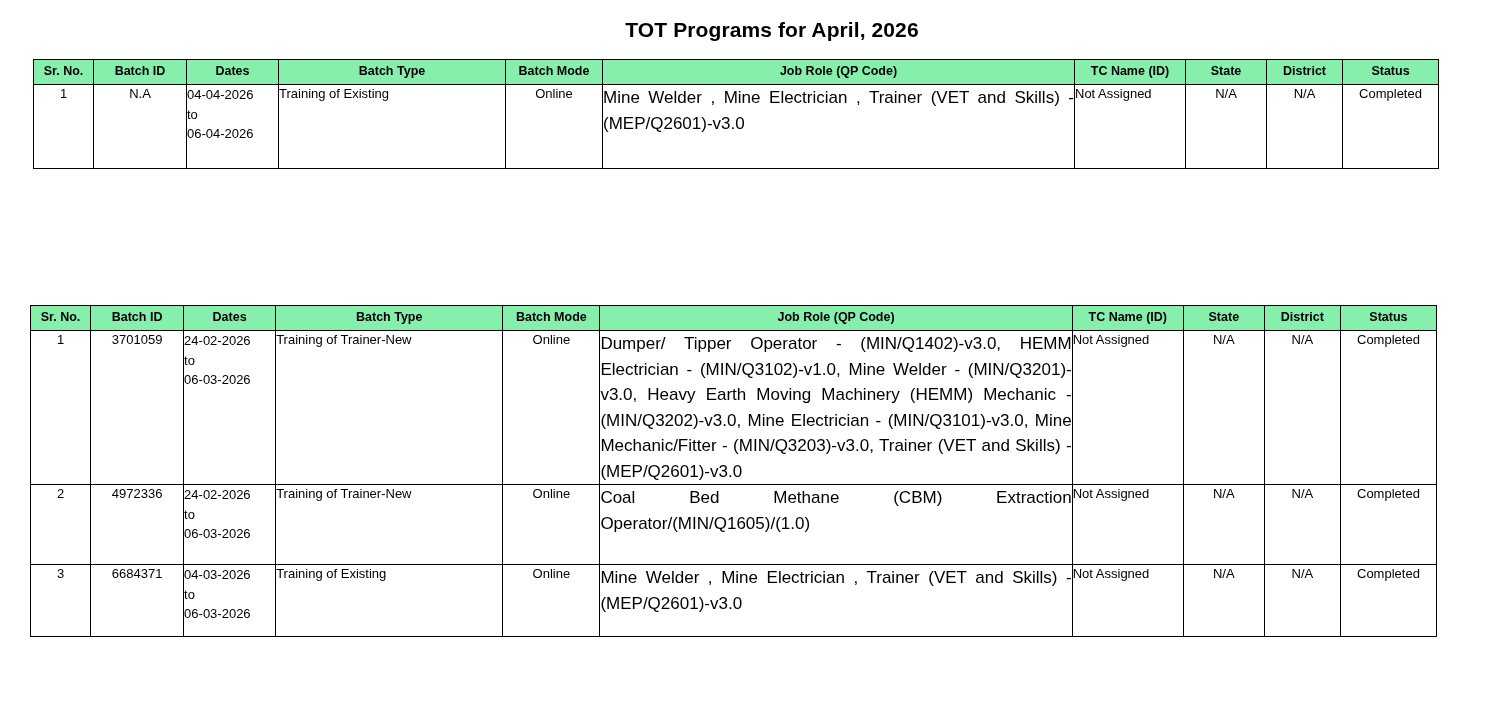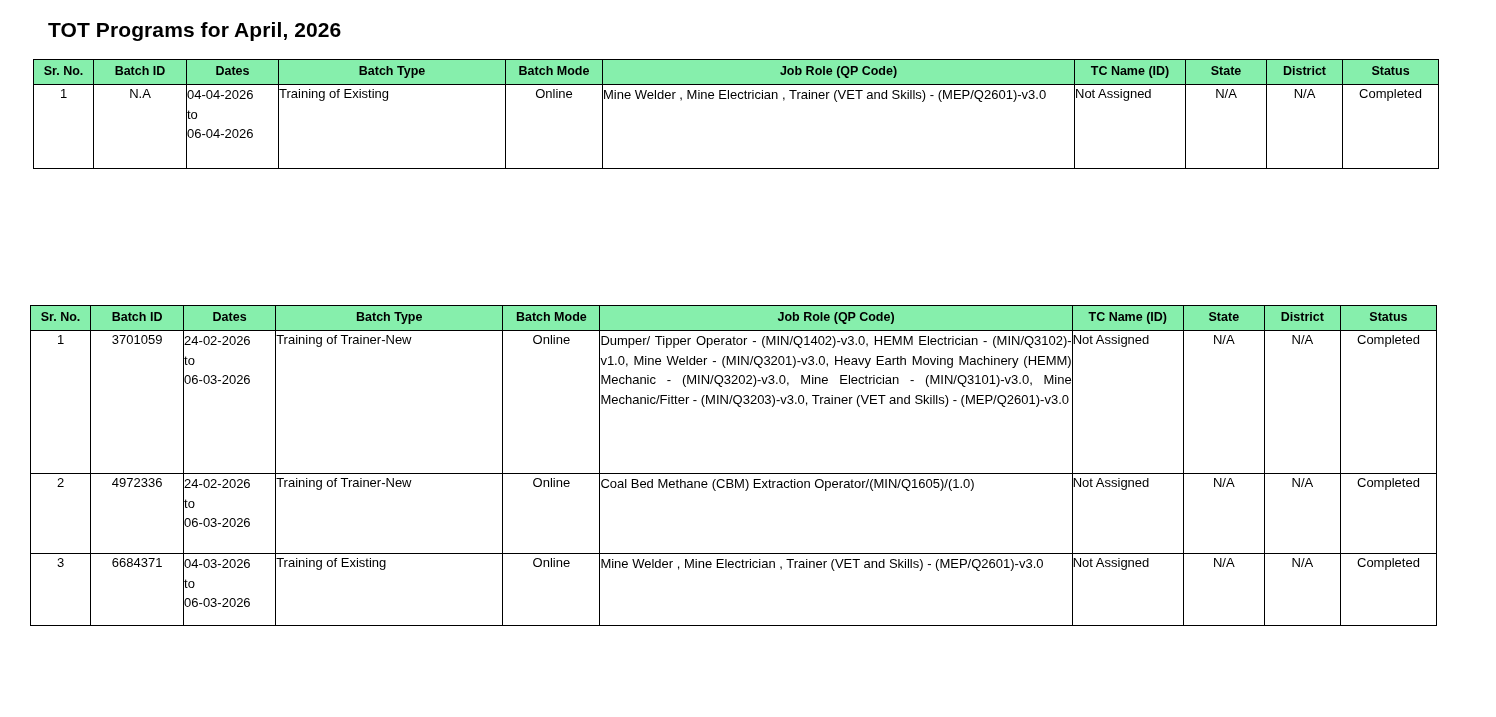--- a/index.html
+++ b/index.html
@@ -24,20 +24,21 @@
     position: absolute;
     left: 0;
     width: 1496px;
   }
   .section-title {
     font-size: 21px;
     font-weight: bold;
     color: #000000;
     margin: 0 0 0 48px;
     letter-spacing: 0.1px;
+    text-align: center;
   }
   table.tot {
     border-collapse: collapse;
     table-layout: fixed;
     margin-left: 33px;
     width: 1405px;
     background: #ffffff;
   }
   table.tot th, table.tot td {
     border: 1px solid #000000;
@@ -81,21 +82,21 @@
   td.dates {
     text-align: left;
     vertical-align: top;
     font-size: 13px;
     line-height: 1.5;
     padding: 6px 2px;
   }
   td.role {
     text-align: justify;
     text-justify: inter-word;
-    font-size: 13px;
+    font-size: 17px;
     line-height: 1.5;
     padding: 6px 8px 6px 6px;
     margin-top: 44px;
   }
   td.type {
     vertical-align: middle;
     padding-left: 10px;
     margin-top: 43px;
   }
   td.mode {

